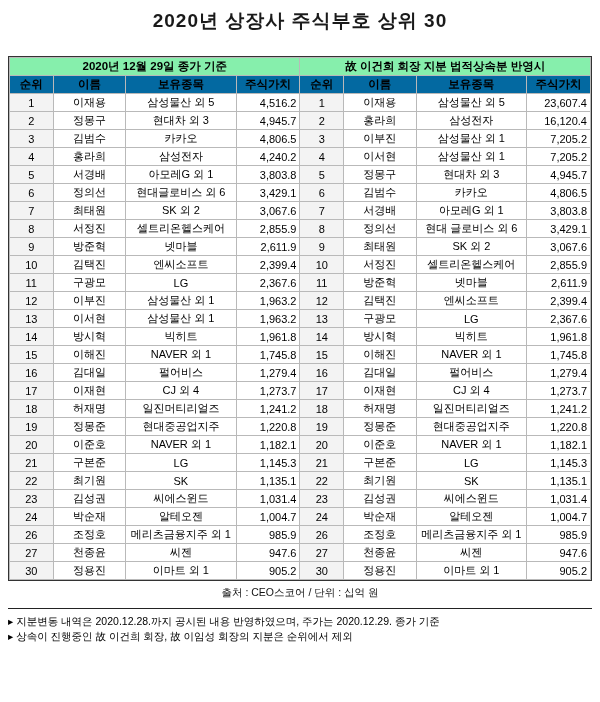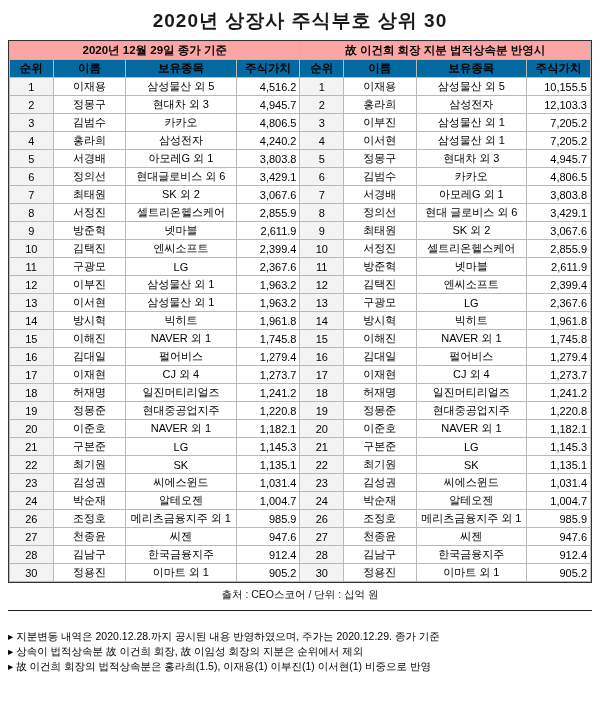--- a/index.html
+++ b/index.html
@@ -19,42 +19,42 @@
     height: 702px;
     box-sizing: border-box;
     padding: 0;
   }
   .title {
     text-align: center;
     font-size: 19px;
     font-weight: bold;
     letter-spacing: 1px;
     padding-top: 8px;
-    padding-bottom: 6px;
+    padding-bottom: 22px;
     color: #1a1a1a;
   }
   .table-wrap {
     margin: 0 8px;
     border: 1.5px solid #333;
     border-bottom: 1.5px solid #333;
   }
   table.main {
     width: 100%;
     border-collapse: collapse;
     font-size: 11px;
     table-layout: fixed;
   }
   table.main td, table.main th {
     border: 1px solid #b9b9b9;
     padding: 1px 3px;
     height: 17px;
     box-sizing: border-box;
   }
   .hdr-date td {
-    background: #fca5a5;
+    background: #86efac;
     text-align: center;
     font-size: 11.5px;
     font-weight: bold;
     height: 20px;
     border-top: none;
     border-left: none;
     border-right: none;
   }
   .hdr-date td.sep-left {
     border-left: 1.5px solid #333;
@@ -92,21 +92,21 @@
 
   .source {
     text-align: center;
     font-size: 10.5px;
     margin-top: 5px;
     color: #111;
   }
   .notes {
     margin: 8px 8px 0 8px;
     border-top: 1px solid #222;
-    padding-top: 18px;
+    padding-top: 5px;
     font-size: 10.5px;
     line-height: 1.45;
   }
   .note-line {
     white-space: nowrap;
   }
 </style>
 </head>
 <body>
 
@@ -144,31 +144,31 @@
       </thead>
       <tbody>
           <tr>
             <td class="rank">1</td>
             <td class="name">이재용</td>
             <td class="stock">삼성물산 외 5</td>
             <td class="value">4,516.2</td>
             <td class="rank sep-left">1</td>
             <td class="name">이재용</td>
             <td class="stock">삼성물산 외 5</td>
-            <td class="value">10,155.5</td>
+            <td class="value">23,607.4</td>
           </tr>
           <tr>
             <td class="rank">2</td>
             <td class="name">정몽구</td>
             <td class="stock">현대차 외 3</td>
             <td class="value">4,945.7</td>
             <td class="rank sep-left">2</td>
             <td class="name">홍라희</td>
             <td class="stock">삼성전자</td>
-            <td class="value">12,103.3</td>
+            <td class="value">16,120.4</td>
           </tr>
           <tr>
             <td class="rank">3</td>
             <td class="name">김범수</td>
             <td class="stock">카카오</td>
             <td class="value">4,806.5</td>
             <td class="rank sep-left">3</td>
             <td class="name">이부진</td>
             <td class="stock">삼성물산 외 1</td>
             <td class="value">7,205.2</td>
@@ -397,44 +397,33 @@
             <td class="rank">27</td>
             <td class="name">천종윤</td>
             <td class="stock">씨젠</td>
             <td class="value">947.6</td>
             <td class="rank sep-left">27</td>
             <td class="name">천종윤</td>
             <td class="stock">씨젠</td>
             <td class="value">947.6</td>
           </tr>
           <tr>
-            <td class="rank">28</td>
-            <td class="name">김남구</td>
-            <td class="stock">한국금융지주</td>
-            <td class="value">912.4</td>
-            <td class="rank sep-left">28</td>
-            <td class="name">김남구</td>
-            <td class="stock">한국금융지주</td>
-            <td class="value">912.4</td>
-          </tr>
-          <tr>
             <td class="rank">30</td>
             <td class="name">정용진</td>
             <td class="stock">이마트 외 1</td>
             <td class="value">905.2</td>
             <td class="rank sep-left">30</td>
             <td class="name">정용진</td>
             <td class="stock">이마트 외 1</td>
             <td class="value">905.2</td>
           </tr>
         </tbody>
     </table>
   </div>
 
   <div class="source">출처 : CEO스코어 / 단위 : 십억 원</div>
 
   <div class="notes">
     <div class="note-line">▸ 지분변동 내역은 2020.12.28.까지 공시된 내용 반영하였으며, 주가는 2020.12.29. 종가 기준</div>
-    <div class="note-line">▸ 상속이 법적상속분 故 이건희 회장, 故 이임성 회장의 지분은 순위에서 제외</div>
-    <div class="note-line">▸ 故 이건희 회장의 법적상속분은 홍라희(1.5), 이재용(1) 이부진(1) 이서현(1) 비중으로 반영</div>
+    <div class="note-line">▸ 상속이 진행중인 故 이건희 회장, 故 이임성 회장의 지분은 순위에서 제외</div>
   </div>
 
 </div>
 
 </body></html>

